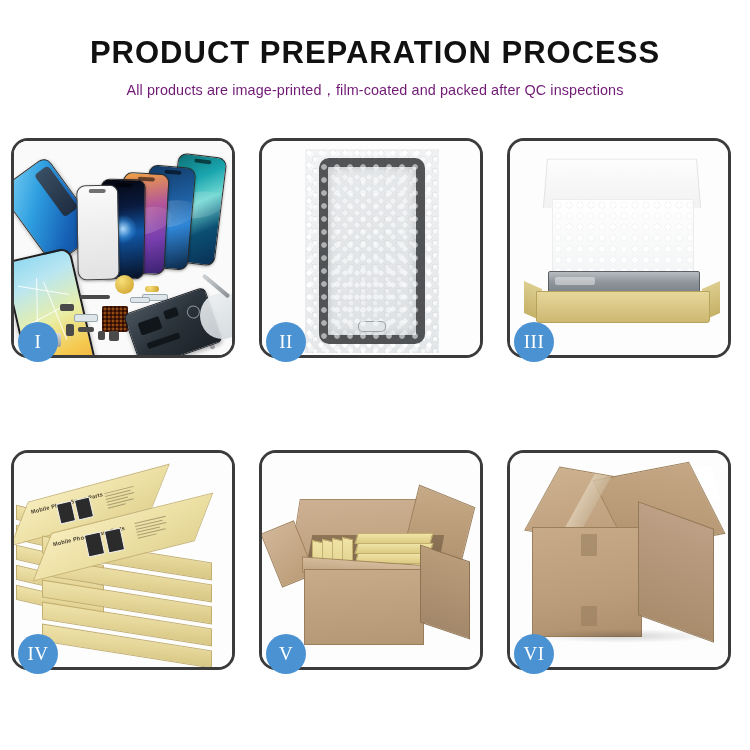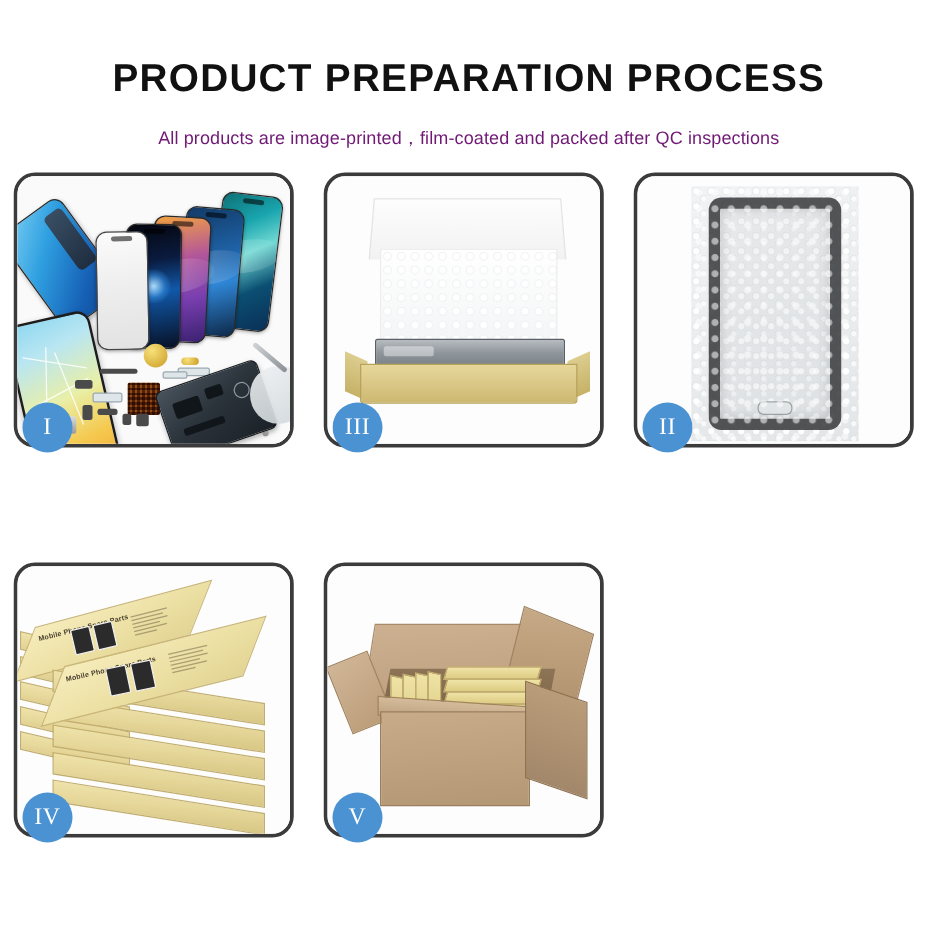--- a/index.html
+++ b/index.html
@@ -16,21 +16,21 @@
   }
 
   
   #header {
     position: absolute;
     top: 0; left: 0;
     width: 750px;
     text-align: center;
   }
   #page-title {
-    margin: 10px;
+    margin: 0;
     padding-top: 36px;
     font-family: "Liberation Sans", sans-serif;
     font-size: 31px;
     font-weight: bold;
     letter-spacing: 1.0px;
     color: #111111;
     line-height: 1.1;
     white-space: nowrap;
   }
   #page-subtitle {
@@ -492,44 +492,44 @@
         <div class="hand-blob"></div>
         <div class="tweezer"></div>
       </div>
     </div>
     <div class="step-badge">I</div>
   </div>
 
   <div class="panel">
     <div class="panel-inner">
       <div class="scene">
-        <div class="p3-lid"></div>
-        <div class="p3-foam"></div>
-        <div class="p3-box-left"></div>
-        <div class="p3-box-right"></div>
-        <div class="p3-screen"></div>
-        <div class="p3-box-front"></div>
-      </div>
-    </div>
-    <div class="step-badge">III</div>
-  </div>
-
-  <div class="panel">
-    <div class="panel-inner">
-      <div class="scene">
         <div class="bubble-sheet">
           <div class="glass-panel">
             <span class="glass-speaker"></span>
             <span class="glass-home"></span>
           </div>
           <div class="bubble-overlay"></div>
         </div>
       </div>
     </div>
     <div class="step-badge">II</div>
+  </div>
+
+  <div class="panel">
+    <div class="panel-inner">
+      <div class="scene">
+        <div class="p3-lid"></div>
+        <div class="p3-foam"></div>
+        <div class="p3-box-left"></div>
+        <div class="p3-box-right"></div>
+        <div class="p3-screen"></div>
+        <div class="p3-box-front"></div>
+      </div>
+    </div>
+    <div class="step-badge">III</div>
   </div>
 
   <div class="panel">
     <div class="panel-inner">
       <div class="scene stack">
 
         <div class="kbox" style="left:2px;top:62px;width:86px;height:13px;transform:skewY(13deg);"></div>
         <div class="kbox" style="left:2px;top:82px;width:86px;height:13px;transform:skewY(13deg);"></div>
         <div class="kbox" style="left:2px;top:102px;width:86px;height:13px;transform:skewY(13deg);"></div>
         <div class="kbox" style="left:2px;top:122px;width:86px;height:13px;transform:skewY(13deg);"></div>
@@ -590,14 +590,31 @@
         <div class="bundle" style="left:94px;top:110px;width:74px;height:9px;transform:skewX(-16deg);"></div>
 
         <div class="carton-flap-front"></div>
         <div class="carton-front"></div>
         <div class="carton-side"></div>
       </div>
     </div>
     <div class="step-badge">V</div>
   </div>
 
+  <div class="panel">
+    <div class="panel-inner">
+      <div class="scene">
+        <div class="ph-white" style="left:150px;top:18px;width:56px;height:34px;transform:rotate(-12deg);"></div>
+        <div class="sc-top"></div>
+        <div class="sc-top2"></div>
+        <div class="sc-tape"></div>
+        <div class="sc-front">
+          <i class="sc-tab" style="left:48px;top:6px;width:16px;height:22px;"></i>
+          <i class="sc-tab" style="left:48px;top:78px;width:16px;height:20px;"></i>
+        </div>
+        <div class="sc-side"></div>
+        <div class="sc-shadow"></div>
+      </div>
+    </div>
+    <div class="step-badge">VI</div>
+  </div>
 
 </div>
 
 </body></html>

